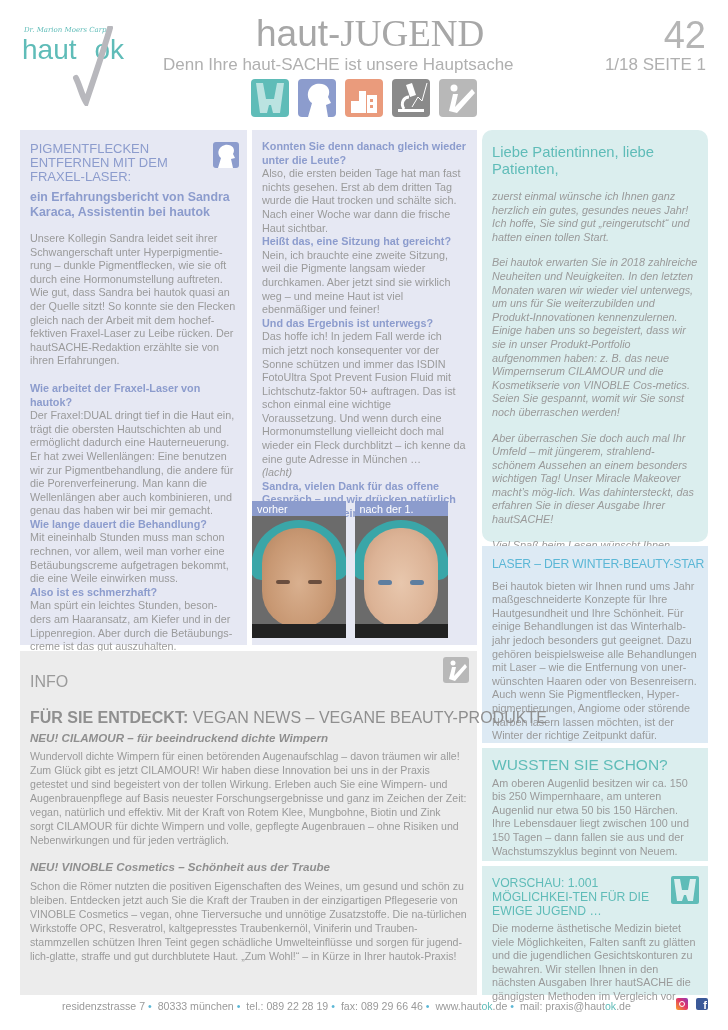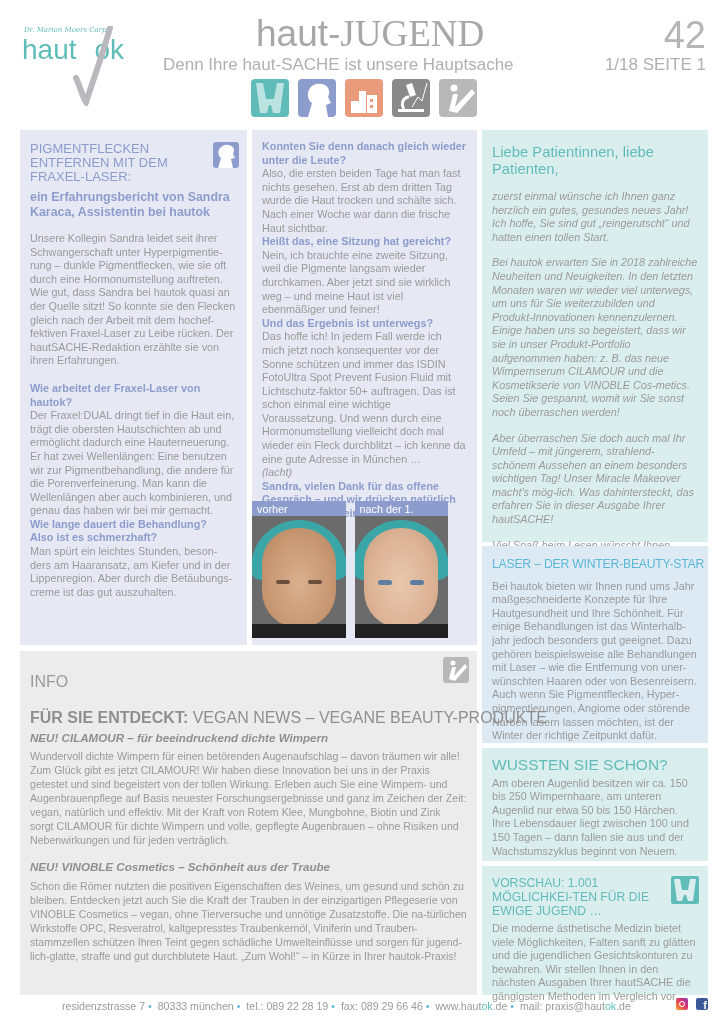--- a/index.html
+++ b/index.html
@@ -42,21 +42,21 @@
   .photo { flex: 1; display: flex; flex-direction: column; }
   .photo .cap { background: #8c9ccd; color: #fff; font-size: 10.8px; padding: 2px 5px; height: 15px; line-height: 12px; }
   .photo .img { flex: 1; background: #6b6b6b; position: relative; overflow: hidden; }
   .face { position: absolute; left: 50%; top: 12px; transform: translateX(-50%); width: 74px; height: 100px; border-radius: 38px 38px 40px 40px; background: radial-gradient(ellipse at 50% 55%, #d9b08f 0%, #c89873 60%, #b1835f 100%); }
   .cap-hair { position: absolute; left: 50%; top: 4px; transform: translateX(-50%); width: 96px; height: 60px; border-radius: 48px 48px 10px 10px; background: #3aa6a8; }
   .shoulders { position: absolute; left: 0; right: 0; bottom: 0; height: 14px; background: #222; }
   .eye { position: absolute; top: 52px; width: 14px; height: 4px; border-radius: 3px; background: #6a4e3e; }
   .eye.l { left: 14px; } .eye.r { right: 14px; }
   .eye.open { height: 5px; background: #5d7ea0; }
 
-  .col3 { left: 482px; top: 130px; width: 226px; height: 412px; }
+  .col3 { left: 482px; top: 130px; width: 226px; height: 412px; border-radius: 10px; }
   .col3 .greet { font-size: 14.8px; line-height: 17px; color: #5fbcb8; margin: 4px 0 12px 0; }
   .col3 .it { font-style: italic; color: #9a9a9a; }
   .signature { position: relative; height: 34px; margin-top: -6px; }
   .signature svg { position: absolute; left: 34px; top: -2px; }
   .sig-ihre { font-style: italic; color: #9a9a9a; }
 
   .laser { left: 482px; top: 546px; width: 226px; height: 197px; overflow: hidden; }
   .laser h3 { font-size: 12.2px; color: #5bb7d6; font-weight: normal; margin: 2px 0 8px 0; white-space: nowrap; letter-spacing: -0.2px; }
 
   .wussten { left: 482px; top: 748px; width: 226px; height: 113px; overflow: hidden; }
@@ -142,20 +142,21 @@
   <svg class="icon-corner" viewBox="0 0 26 26">
     <rect width="26" height="26" rx="3" fill="#8c9ccd"></rect>
     <path d="M5 26 L8 16 C4 13 4 5 12 3 C19 2 23 7 20 12 L22 16 L18 17 L20 26 Z" fill="#fff"></path>
   </svg>
   <div class="kicker-sub">ein Erfahrungsbericht von Sandra Karaca, Assistentin bei hautok</div>
   <p class="body-txt">Unsere Kollegin Sandra leidet seit ihrer Schwangerschaft unter Hyperpigmentie-rung – dunkle Pigmentflecken, wie sie oft durch eine Hormonumstellung auftreten. Wie gut, dass Sandra bei hautok quasi an der Quelle sitzt! So konnte sie den Flecken gleich nach der Arbeit mit dem hochef-fektiven Fraxel-Laser zu Leibe rücken. Der hautSACHE-Redaktion erzählte sie von ihren Erfahrungen.</p>
   <div style="margin-top:14px">
     <div class="q">Wie arbeitet der Fraxel-Laser von hautok?</div>
     <div class="body-txt">Der Fraxel:DUAL dringt tief in die Haut ein, trägt die obersten Hautschichten ab und ermöglicht dadurch eine Hauterneuerung. Er hat zwei Wellenlängen: Eine benutzen wir zur Pigmentbehandlung, die andere für die Porenverfeinerung. Man kann die Wellenlängen aber auch kombinieren, und genau das haben wir bei mir gemacht.</div>
     <div class="q">Wie lange dauert die Behandlung?</div>
+    <div class="body-txt">Mit eineinhalb Stunden muss man schon rechnen, vor allem, weil man vorher eine Betäubungscreme aufgetragen bekommt, die eine Weile einwirken muss.</div>
     <div class="q">Also ist es schmerzhaft?</div>
     <div class="body-txt">Man spürt ein leichtes Stunden, beson-ders am Haaransatz, am Kiefer und in der Lippenregion. Aber durch die Betäubungs-creme ist das gut auszuhalten.</div>
   </div>
 </div>
 
 <div class="box box-blue col2">
   <div class="q">Konnten Sie denn danach gleich wieder unter die Leute?</div>
   <div class="body-txt">Also, die ersten beiden Tage hat man fast nichts gesehen. Erst ab dem dritten Tag wurde die Haut trocken und schälte sich. Nach einer Woche war dann die frische Haut sichtbar.</div>
   <div class="q">Heißt das, eine Sitzung hat gereicht?</div>
   <div class="body-txt">Nein, ich brauchte eine zweite Sitzung, weil die Pigmente langsam wieder durchkamen. Aber jetzt sind sie wirklich weg – und meine Haut ist viel ebenmäßiger und feiner!</div>

